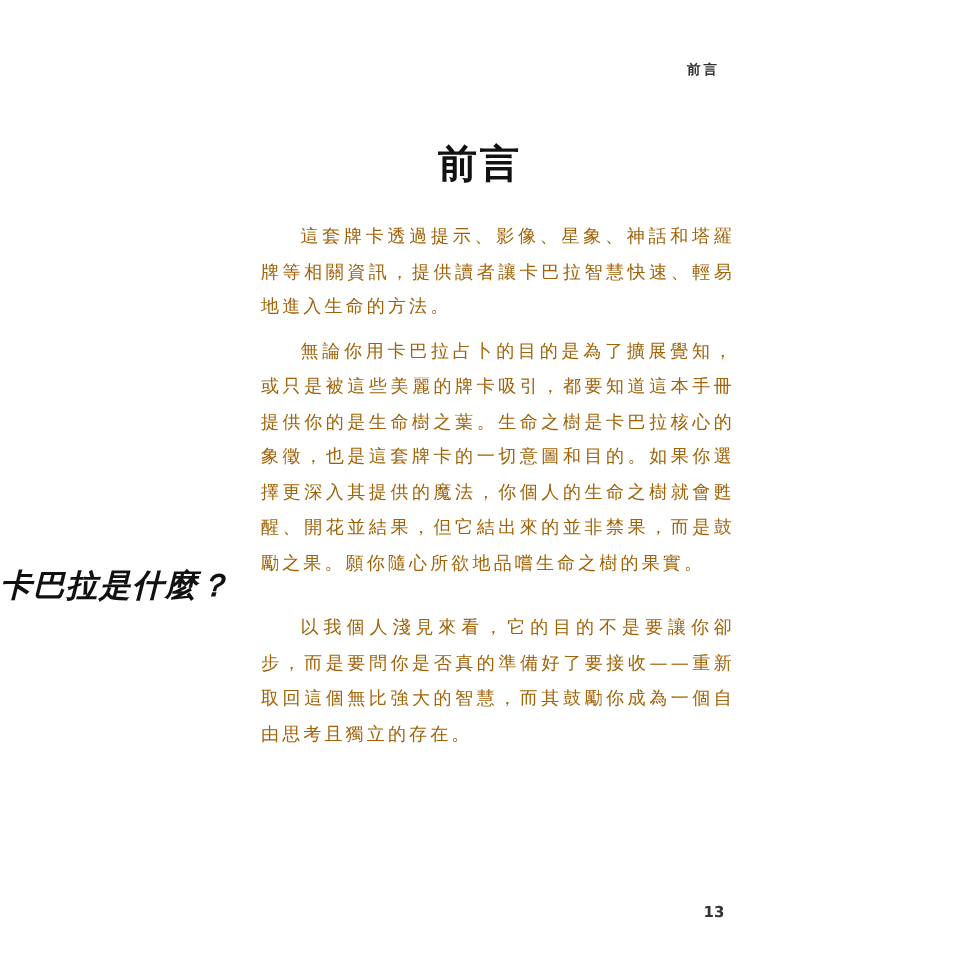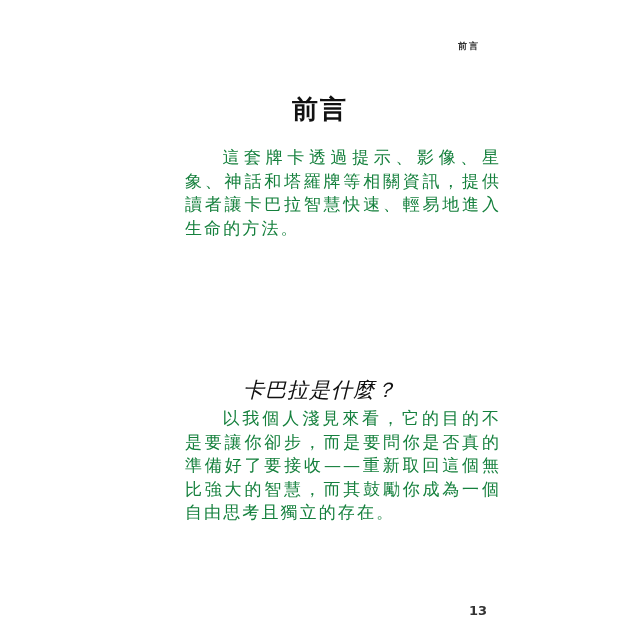--- a/index.html
+++ b/index.html
@@ -1,38 +1,39 @@
 <!DOCTYPE html>
 <html><head>
 <meta charset="utf-8">
 <style>
   html, body { margin: 0; padding: 0; background: #ffffff; }
   body { width: 640px; height: 640px; position: relative; overflow: hidden;
          font-family: "DejaVu Serif", "Liberation Serif", serif; color: #1e1e1e; }
   .running-head { position: absolute; top: 40px; left: 458px; font-size: 9px; font-weight: bold; letter-spacing: 2px; color: #333; }
   .page-title { position: absolute; top: 92px; left: 0; width: 640px; text-align: center;
                 font-size: 26px; font-weight: bold; letter-spacing: 2px; color: #111; }
-  .body-text { position: absolute; left: 185px; width: 316px; font-size: 17px; line-height: 23.5px; letter-spacing: 2.1px; color: #15803d; }
+  .body-text { position: absolute; left: 174px; width: 316px; font-size: 12px; line-height: 23.5px; letter-spacing: 2.1px; color: #a16207; }
   .body-text p { margin: 0; text-indent: 2.2em; text-align: justify; }
   #sec1 { top: 146px; }
   #sec1 p + p { margin-top: 6px; }
-  .section-heading { position: absolute; top: 376px; left: 0; width: 640px; text-align: center;
-                     font-size: 21px; font-weight: normal; font-style: italic; letter-spacing: 1px; color: #111; }
+  .section-heading { position: absolute; top: 376px; left: 0; width: 640px; text-align: left;
+                     font-size: 21px; font-weight: bold; font-style: italic; letter-spacing: 1px; color: #111; }
   #sec2 { top: 407px; }
-  .folio { position: absolute; top: 603px; left: 469px; font-size: 13px; font-weight: bold; font-family: "DejaVu Sans", sans-serif; color: #333; }
+  .folio { position: absolute; top: 603px; left: 469px; font-size: 10px; font-weight: bold; font-family: "DejaVu Sans", sans-serif; color: #333; }
 </style>
 </head>
 <body>
 
 <div class="running-head">前言</div>
 
 <h1 class="page-title" style="margin:0;">前言</h1>
 
 <div class="body-text" id="sec1">
   <p>這套牌卡透過提示、影像、星象、神話和塔羅牌等相關資訊，提供讀者讓卡巴拉智慧快速、輕易地進入生命的方法。</p>
+  <p>無論你用卡巴拉占卜的目的是為了擴展覺知，或只是被這些美麗的牌卡吸引，都要知道這本手冊提供你的是生命樹之葉。生命之樹是卡巴拉核心的象徵，也是這套牌卡的一切意圖和目的。如果你選擇更深入其提供的魔法，你個人的生命之樹就會甦醒、開花並結果，但它結出來的並非禁果，而是鼓勵之果。願你隨心所欲地品嚐生命之樹的果實。</p>
 </div>
 
 <h2 class="section-heading" style="margin:0;">卡巴拉是什麼？</h2>
 
 <div class="body-text" id="sec2">
   <p>以我個人淺見來看，它的目的不是要讓你卻步，而是要問你是否真的準備好了要接收——重新取回這個無比強大的智慧，而其鼓勵你成為一個自由思考且獨立的存在。</p>
 </div>
 
 <div class="folio">13</div>
 

